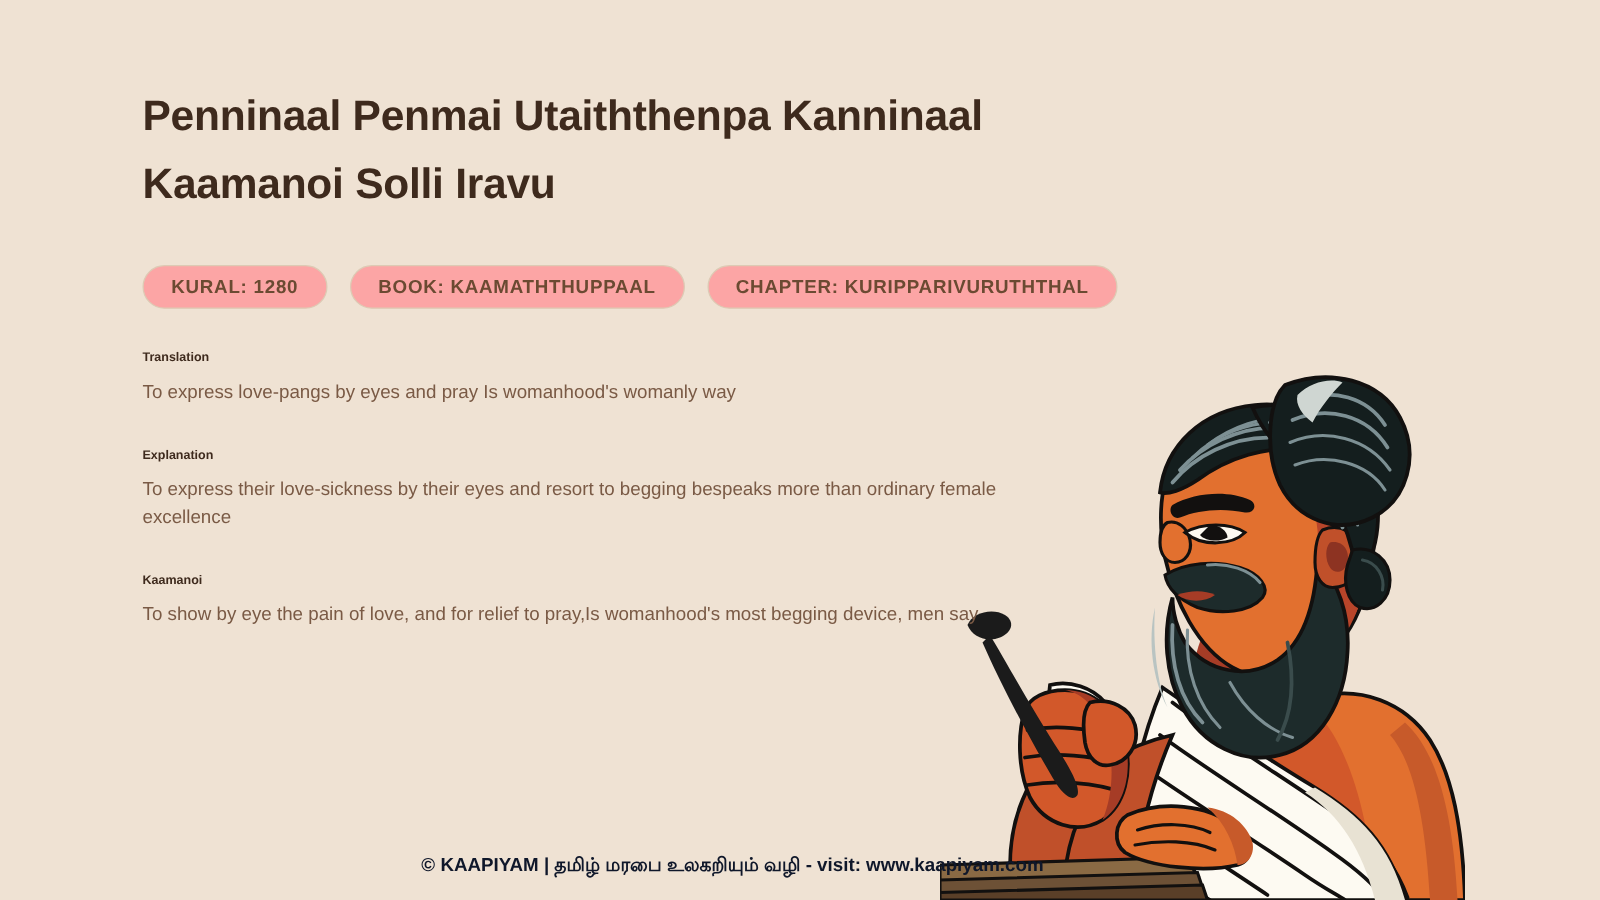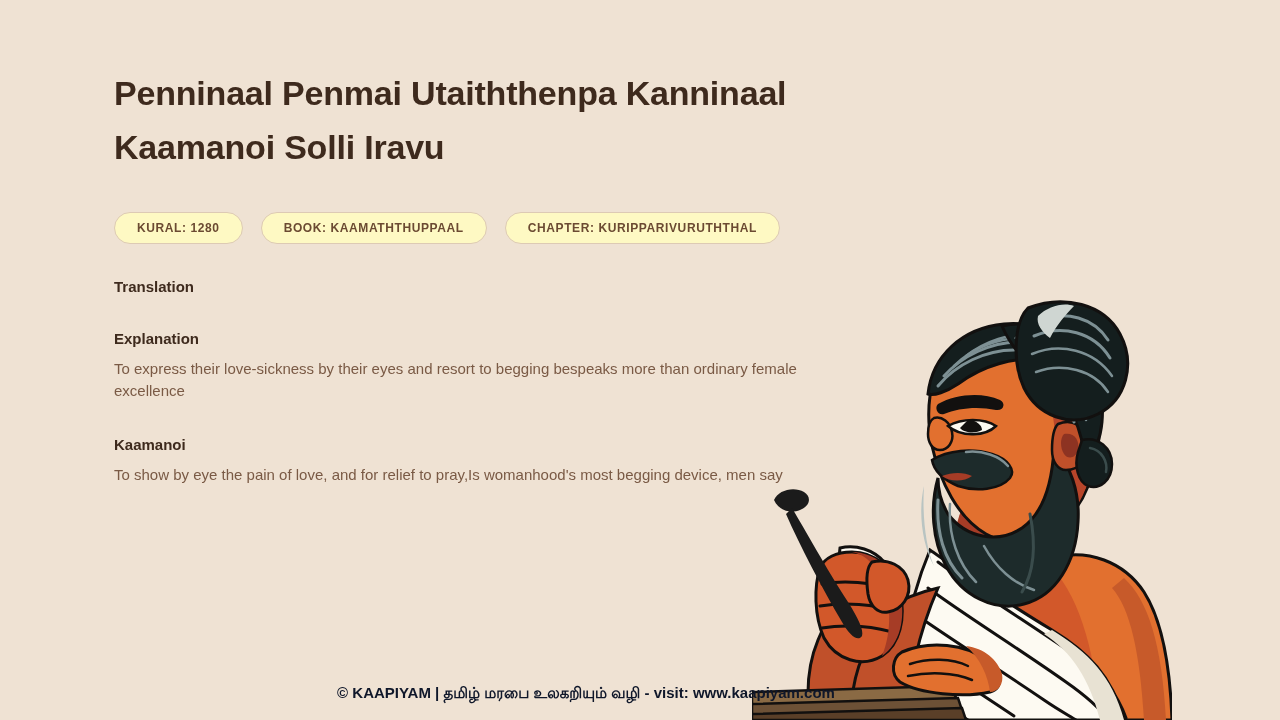--- a/index.html
+++ b/index.html
@@ -59,39 +59,39 @@
   }
 
   .badges {
     display: flex;
     flex-wrap: wrap;
     gap: 18px;
     margin-top: 38px;
   }
   .badge {
     border: 1px solid #ddcab4;
-    background: #fef9c3;
+    background: #fca5a5;
     color: #6b4a32;
-    font-size: 12px;
+    font-size: 15px;
     letter-spacing: 0.6px;
     font-weight: 600;
     padding: 9px 22px;
     border-radius: 999px;
     white-space: nowrap;
     line-height: 1;
   }
 
   .section {
     margin-top: 34px;
   }
   .section:first-of-type {
     margin-top: 38px;
   }
   .section-heading {
-    font-size: 15px;
+    font-size: 10px;
     font-weight: 700;
     color: #3e2a1d;
     margin: 0 0 10px 0;
     line-height: 1.2;
   }
   .section-body {
     font-size: 15px;
     line-height: 22px;
     color: #7a5a45;
     margin: 0;
@@ -268,20 +268,21 @@
     <h1 class="kural-title">Penninaal Penmai Utaiththenpa Kanninaal Kaamanoi Solli Iravu</h1>
 
     <div class="badges">
       <span class="badge">KURAL: 1280</span>
       <span class="badge">BOOK: KAAMATHTHUPPAAL</span>
       <span class="badge">CHAPTER: KURIPPARIVURUTHTHAL</span>
     </div>
 
     <div class="section">
       <h2 class="section-heading">Translation</h2>
+      <p class="section-body">To express love-pangs by eyes and pray Is womanhood's womanly way</p>
     </div>
 
     <div class="section">
       <h2 class="section-heading">Explanation</h2>
       <p class="section-body wide">To express their love-sickness by their eyes and resort to begging bespeaks more than ordinary female excellence</p>
     </div>
 
     <div class="section">
       <h2 class="section-heading">Kaamanoi</h2>
       <p class="section-body">To show by eye the pain of love, and for relief to pray,Is womanhood's most begging device, men say</p>

